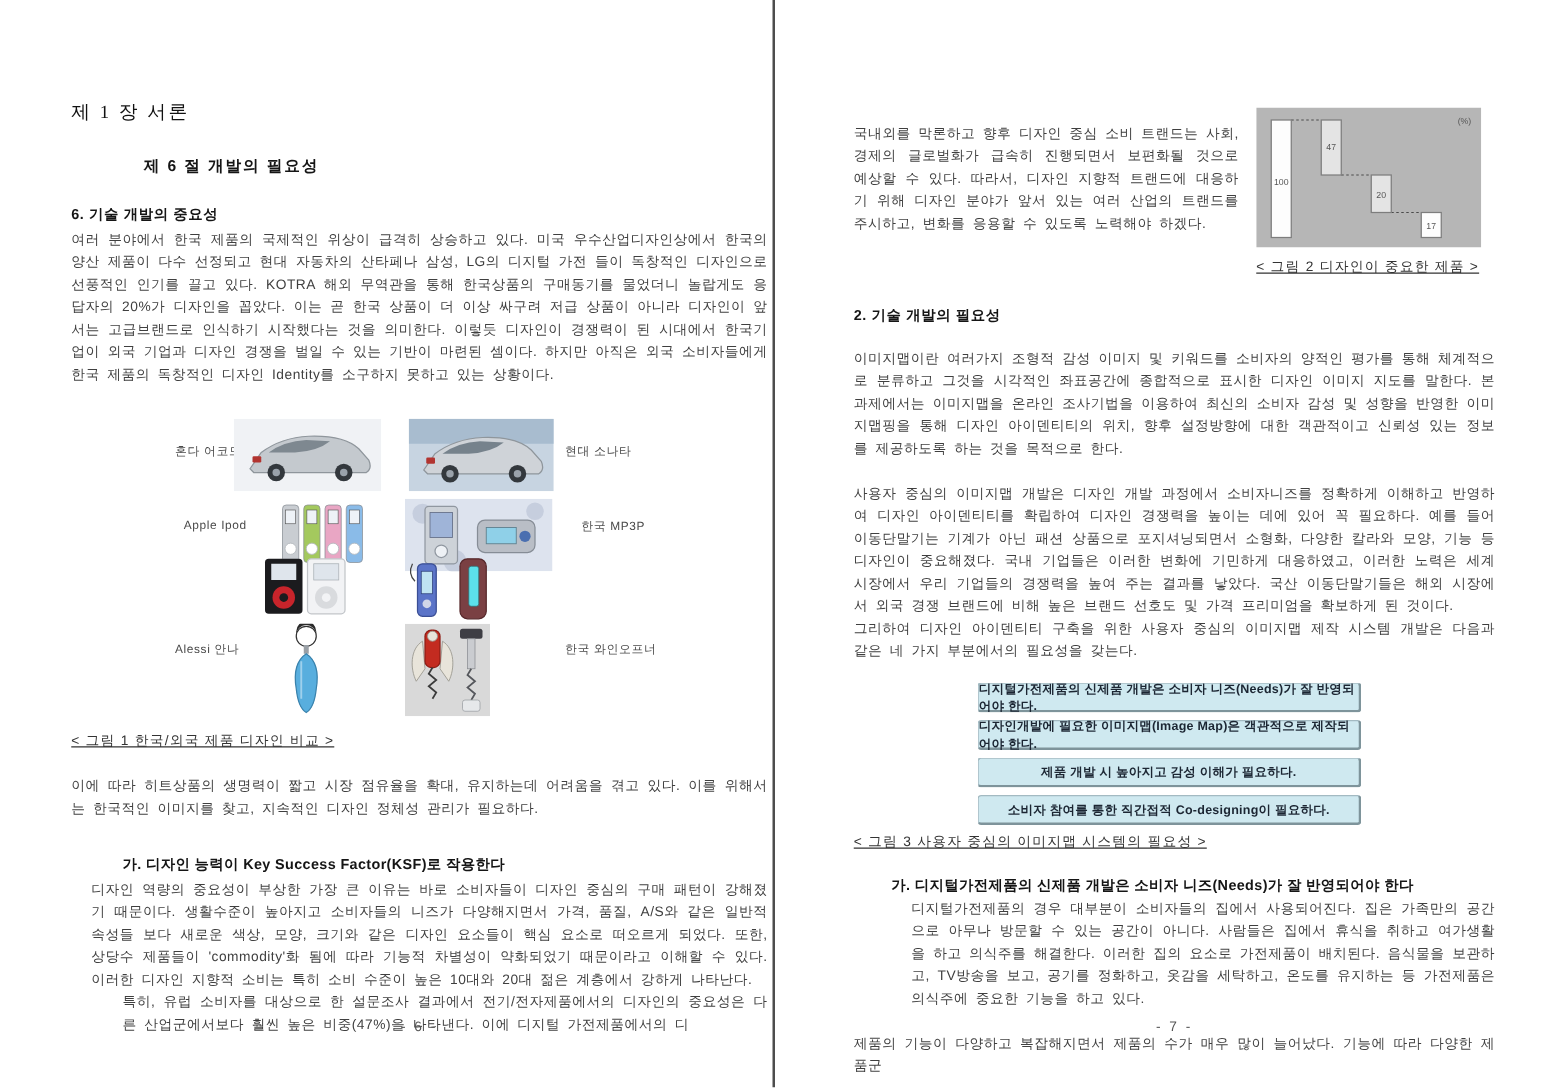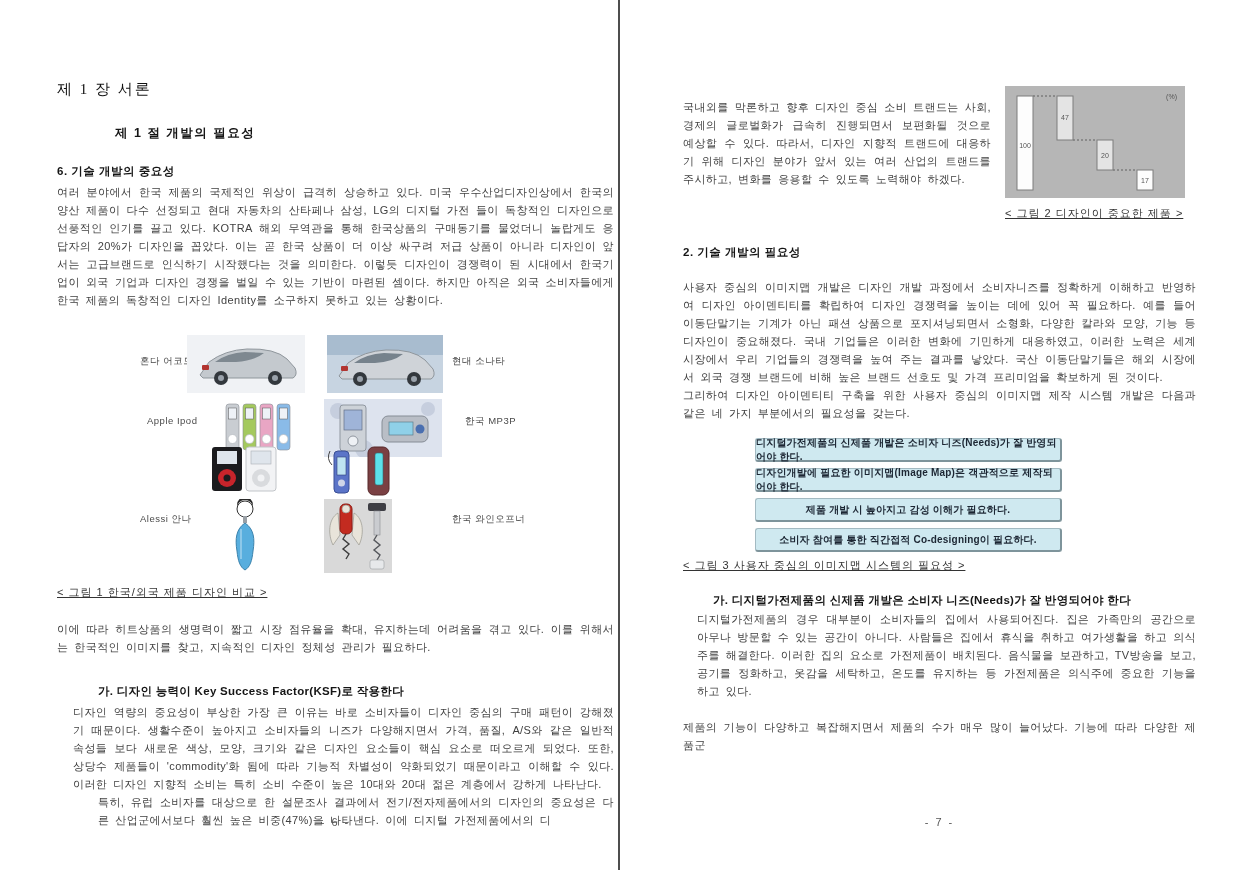--- a/index.html
+++ b/index.html
@@ -27,41 +27,41 @@
   
   .fig1 { position:relative; height:242px; margin-top:26px; }
   .fig1 .lbl { position:absolute; font-size:9.5px; color:#4a4a4a; letter-spacing:0.5px; }
   .fig1 .img { position:absolute; }
 
   
   .chart-col { width:186px; margin-left:14px; flex:none; }
   .chart-box { width:180px; height:112px; }
 
   
-  .needs-box { width:307px; margin-left:72px; margin-bottom:6px; height:24px;
+  .needs-box { width:307px; margin-left:99px; margin-bottom:6px; height:24px;
                background:#cfe9f0; border:1px solid #a3bac2; border-right:2px solid #7e949b;
                border-bottom:2px solid #7e949b; border-radius:3px;
                display:flex; align-items:center; justify-content:center;
                font-size:10px; font-weight:bold; color:#1c2633; letter-spacing:0.2px; }
 
   .pgnum { position:absolute; top:816px; width:100%; text-align:center;
            font-size:11px; color:#555; letter-spacing:2px; }
 
   .toprow { display:flex; margin-top:80px; }
   .topcol-text { width:308px; flex:none; }
 </style>
 </head>
 <body>
 
 <div class="canvas">
   <div class="divider"></div>
 
   <div class="page page-left">
     <div class="h-chapter">제 1 장 서론</div>
-    <div class="h-section">제 1 절 개발의 필요성</div>
+    <div class="h-section">제 6 절 개발의 필요성</div>
     <div class="h-sub" style="margin-top:22px;">6. 기술 개발의 중요성</div>
     <p class="body-txt" style="margin-top:4px;">여러 분야에서 한국 제품의 국제적인 위상이 급격히 상승하고 있다. 미국 우수산업디자인상에서 한국의 양산 제품이 다수 선정되고 현대 자동차의 산타페나 삼성, LG의 디지털 가전 들이 독창적인 디자인으로 선풍적인 인기를 끌고 있다. KOTRA 해외 무역관을 통해 한국상품의 구매동기를 물었더니 놀랍게도 응답자의 20%가 디자인을 꼽았다. 이는 곧 한국 상품이 더 이상 싸구려 저급 상품이 아니라 디자인이 앞서는 고급브랜드로 인식하기 시작했다는 것을 의미한다. 이렇듯 디자인이 경쟁력이 된 시대에서 한국기업이 외국 기업과 디자인 경쟁을 벌일 수 있는 기반이 마련된 셈이다. 하지만 아직은 외국 소비자들에게 한국 제품의 독창적인 디자인 Identity를 소구하지 못하고 있는 상황이다.</p>
 
     <div class="fig1">
       <span class="lbl" style="left:83px; top:20px;">혼다 어코드</span>
       <span class="lbl" style="left:395px; top:20px;">현대 소나타</span>
       <span class="lbl" style="left:90px; top:80px;">Apple Ipod</span>
       <span class="lbl" style="left:408px; top:80px;">한국 MP3P</span>
       <span class="lbl" style="left:83px; top:178px;">Alessi 안나</span>
       <span class="lbl" style="left:395px; top:178px;">한국 와인오프너</span>
@@ -219,30 +219,31 @@
               <text x="140" y="97">17</text>
               <text x="172" y="13" text-anchor="end">(%)</text>
             </g>
           </svg>
         </div>
         <div class="caption" style="margin-top:8px; width:186px;">&lt; 그림 2 디자인이 중요한 제품 &gt;</div>
       </div>
     </div>
 
     <div class="h-sub" style="margin-top:24px;">2. 기술 개발의 필요성</div>
+    <p class="body-txt" style="margin-top:18px;">이미지맵이란  여러가지 조형적 감성 이미지 및 키워드를 소비자의 양적인 평가를 통해 체계적으로 분류하고 그것을 시각적인 좌표공간에 종합적으로 표시한 디자인 이미지 지도를 말한다. 본 과제에서는 이미지맵을 온라인 조사기법을 이용하여 최신의 소비자 감성 및 성향을 반영한 이미지맵핑을 통해 디자인 아이덴티티의 위치, 향후 설정방향에 대한 객관적이고 신뢰성 있는 정보를 제공하도록 하는 것을 목적으로 한다.</p>
     <p class="body-txt" style="margin-top:18px;">사용자 중심의 이미지맵 개발은 디자인 개발 과정에서 소비자니즈를 정확하게 이해하고 반영하여 디자인 아이덴티티를 확립하여 디자인 경쟁력을 높이는 데에 있어 꼭 필요하다. 예를 들어 이동단말기는 기계가 아닌 패션 상품으로 포지셔닝되면서 소형화, 다양한 칼라와 모양, 기능 등 디자인이 중요해졌다. 국내 기업들은 이러한 변화에 기민하게 대응하였고, 이러한 노력은 세계 시장에서 우리 기업들의 경쟁력을 높여 주는 결과를 낳았다. 국산 이동단말기들은 해외 시장에서 외국 경쟁 브랜드에 비해 높은 브랜드 선호도 및 가격 프리미엄을 확보하게 된 것이다.</p>
     <p class="body-txt">그리하여 디자인 아이덴티티 구축을 위한 사용자 중심의 이미지맵 제작 시스템 개발은 다음과 같은 네 가지 부분에서의 필요성을 갖는다.</p>
 
     <div style="margin-top:16px;">
       <div class="needs-box">디지털가전제품의 신제품 개발은 소비자 니즈(Needs)가 잘 반영되어야 한다.</div>
       <div class="needs-box">디자인개발에 필요한 이미지맵(Image Map)은 객관적으로 제작되어야 한다.</div>
       <div class="needs-box">제품 개발 시 높아지고 감성 이해가 필요하다.</div>
       <div class="needs-box">소비자 참여를 통한 직간접적 Co-designing이 필요하다.</div>
     </div>
     <div class="caption" style="margin-top:4px;">&lt; 그림 3 사용자 중심의 이미지맵 시스템의 필요성 &gt;</div>
 
     <div class="h-ga" style="margin-top:20px; margin-left:30px;">가. 디지털가전제품의 신제품 개발은 소비자 니즈(Needs)가 잘 반영되어야 한다</div>
-    <p class="body-txt" style="margin-top:2px; margin-left:14px;">디지털가전제품의 경우 대부분이 소비자들의 집에서 사용되어진다. 집은 가족만의 공간으로 아무나 방문할 수 있는 공간이 아니다. 사람들은 집에서 휴식을 취하고 여가생활을 하고 의식주를 해결한다. 이러한 집의 요소로 가전제품이 배치된다. 음식물을 보관하고, TV방송을 보고, 공기를 정화하고, 옷감을 세탁하고, 온도를 유지하는 등 가전제품은 의식주에 중요한 기능을 하고 있다.</p>
+    <p class="body-txt" style="margin-top:2px; margin-left:46px;">디지털가전제품의 경우 대부분이 소비자들의 집에서 사용되어진다. 집은 가족만의 공간으로 아무나 방문할 수 있는 공간이 아니다. 사람들은 집에서 휴식을 취하고 여가생활을 하고 의식주를 해결한다. 이러한 집의 요소로 가전제품이 배치된다. 음식물을 보관하고, TV방송을 보고, 공기를 정화하고, 옷감을 세탁하고, 온도를 유지하는 등 가전제품은 의식주에 중요한 기능을 하고 있다.</p>
     <p class="body-txt" style="margin-top:18px;">제품의 기능이 다양하고 복잡해지면서 제품의 수가 매우 많이 늘어났다. 기능에 따라 다양한 제품군</p>
 
     <div class="pgnum">- 7 -</div>
   </div>
 </div>
 
 </body></html>

